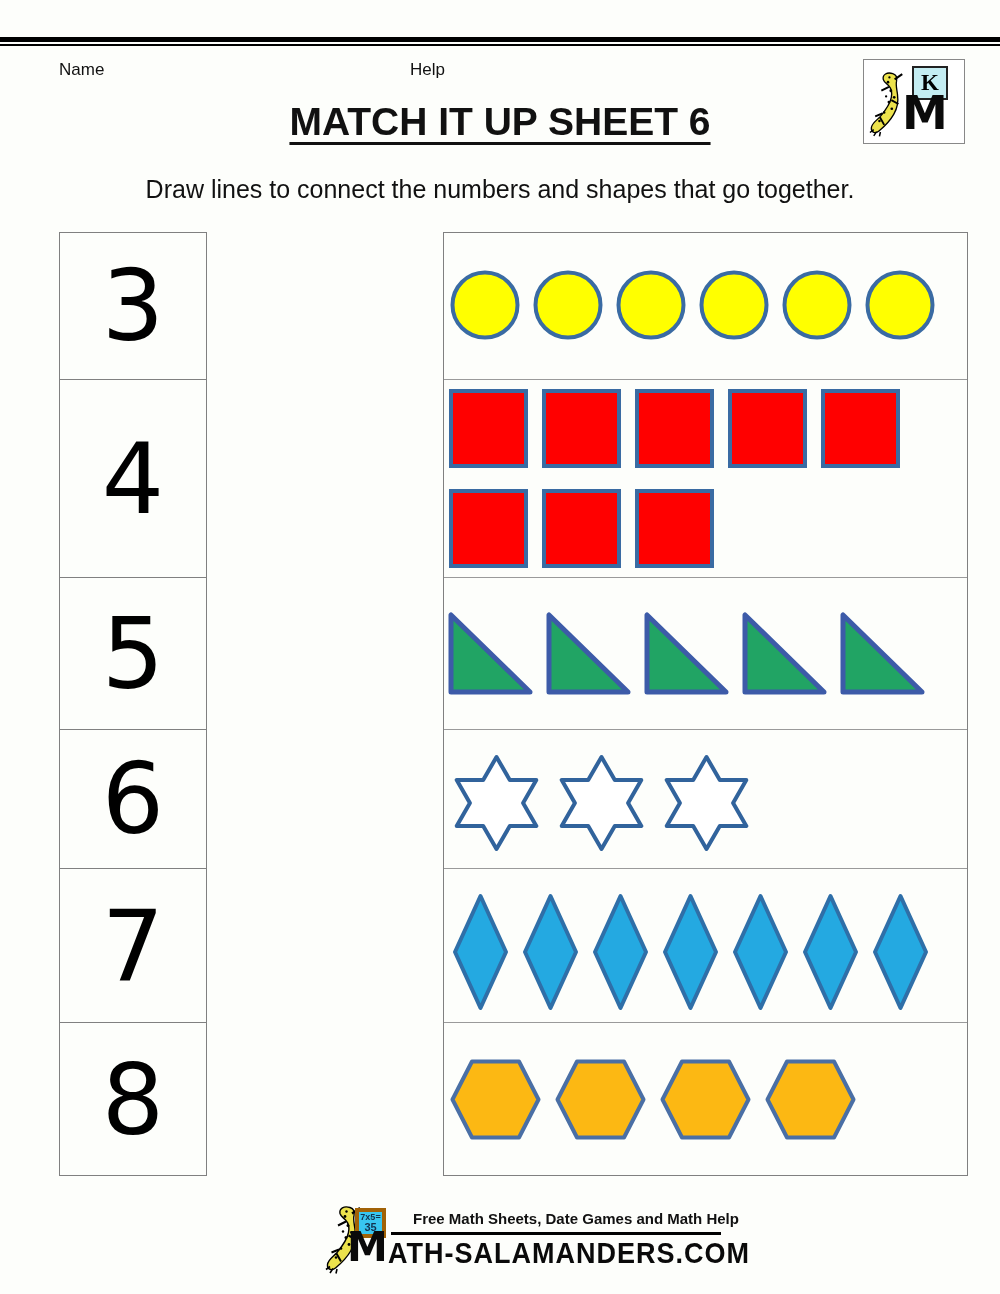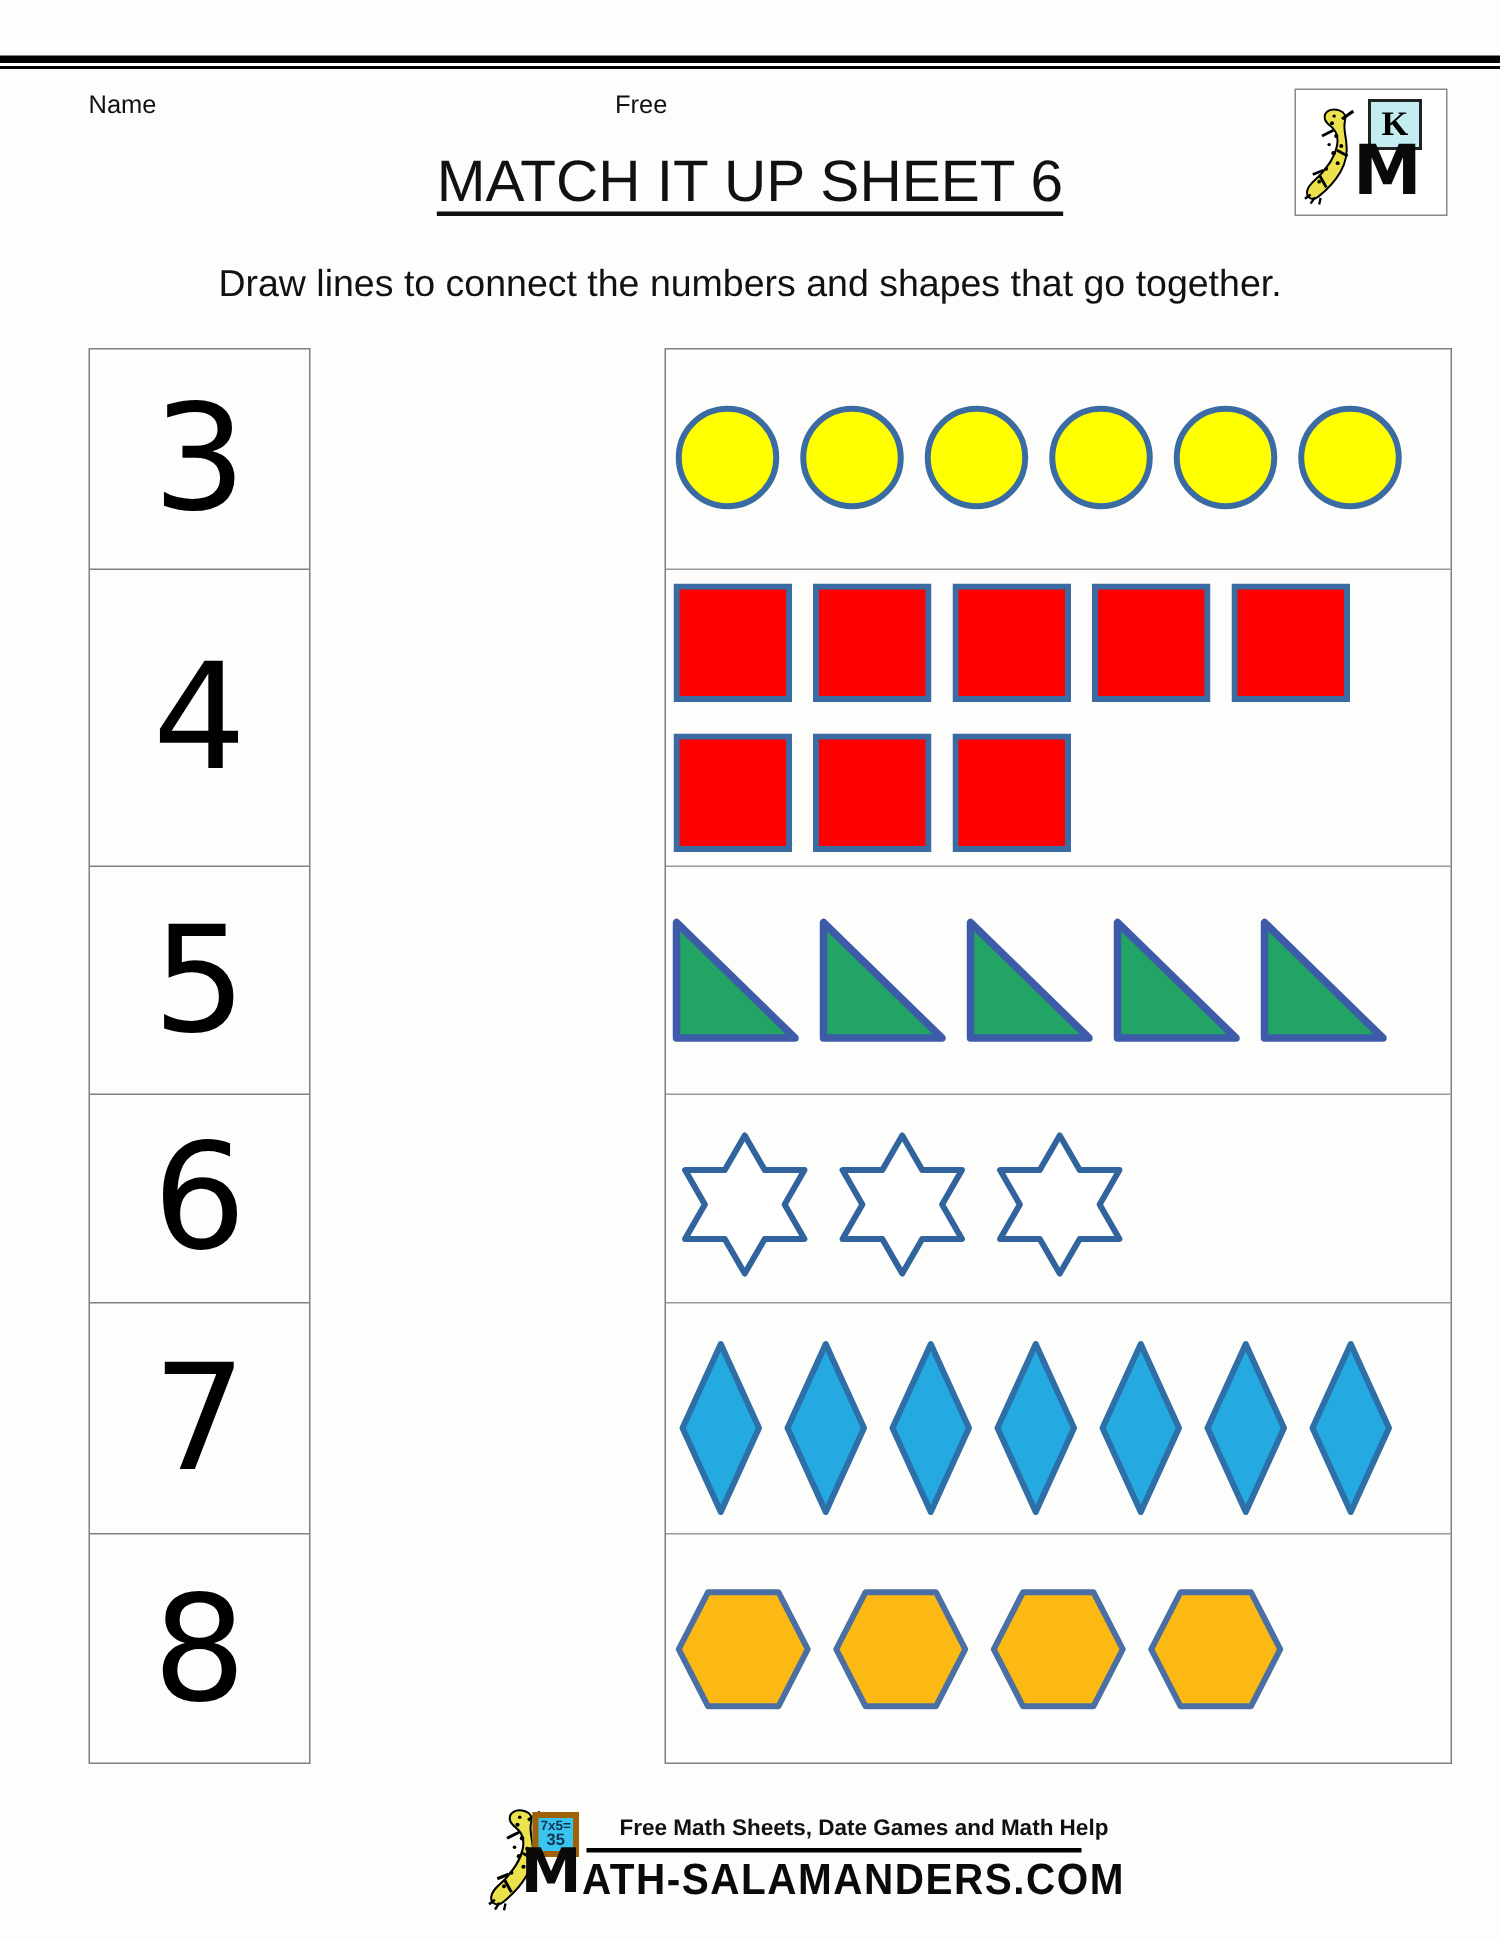--- a/index.html
+++ b/index.html
@@ -14,21 +14,21 @@
   .corner-logo{position:absolute;left:863px;top:59px;width:100px;height:83px;background:#fff;
                border:1px solid #888;}
   .k-board{position:absolute;left:48px;top:6px;width:36px;height:34px;background:#c4edf2;
            border:2px solid #222;box-sizing:border-box;display:flex;align-items:center;justify-content:center;
            font-family:"Liberation Serif", serif;font-weight:bold;font-size:23px;color:#000;}
   .m-mark{position:absolute;left:38px;top:30px;font-family:"DejaVu Sans", sans-serif;
           font-weight:bold;font-size:46px;line-height:1;color:#0a0a0a;letter-spacing:-3px;}
   .sala{position:absolute;}
   
   .title{position:absolute;left:0;top:100px;width:1000px;text-align:center;margin:0;
-         font-size:39px;font-weight:normal;letter-spacing:0px;
+         font-size:39px;font-weight:bold;letter-spacing:0px;
          text-decoration:underline;text-decoration-thickness:3px;text-underline-offset:7px;}
   .instruction{position:absolute;left:0;top:175px;width:1000px;text-align:center;margin:0;
                font-size:25px;}
   
   .numbers-col{position:absolute;left:59px;top:232px;width:148px;height:944px;
                border:1px solid #808080;box-sizing:border-box;background:#fdfefb;}
   .num-cell{box-sizing:border-box;border-bottom:1px solid #808080;display:flex;
             align-items:center;justify-content:center;font-size:98px;color:#000;
             font-family:"DejaVu Sans", sans-serif;}
   .num-cell:last-child{border-bottom:none;}
@@ -75,21 +75,21 @@
       <circle cx="11" cy="53" r="1.3" fill="#000"></circle>
       <circle cx="18" cy="27" r="1.2" fill="#000"></circle>
     </g>
   </defs>
 </svg>
 
 <div class="page">
   <div class="toprule"></div>
 
   <span class="name-label">Name</span>
-  <span class="date-label">Free</span>
+  <span class="date-label">Help</span>
 
   <div class="corner-logo">
     <svg class="sala" style="left:5px;top:10px" width="38" height="68" viewBox="0 0 40 70">
         <use href="#salamander"></use>
       </svg>
     <div class="k-board">
       <span>K</span>
     </div>
     <div class="m-mark">M</div>
   </div>

